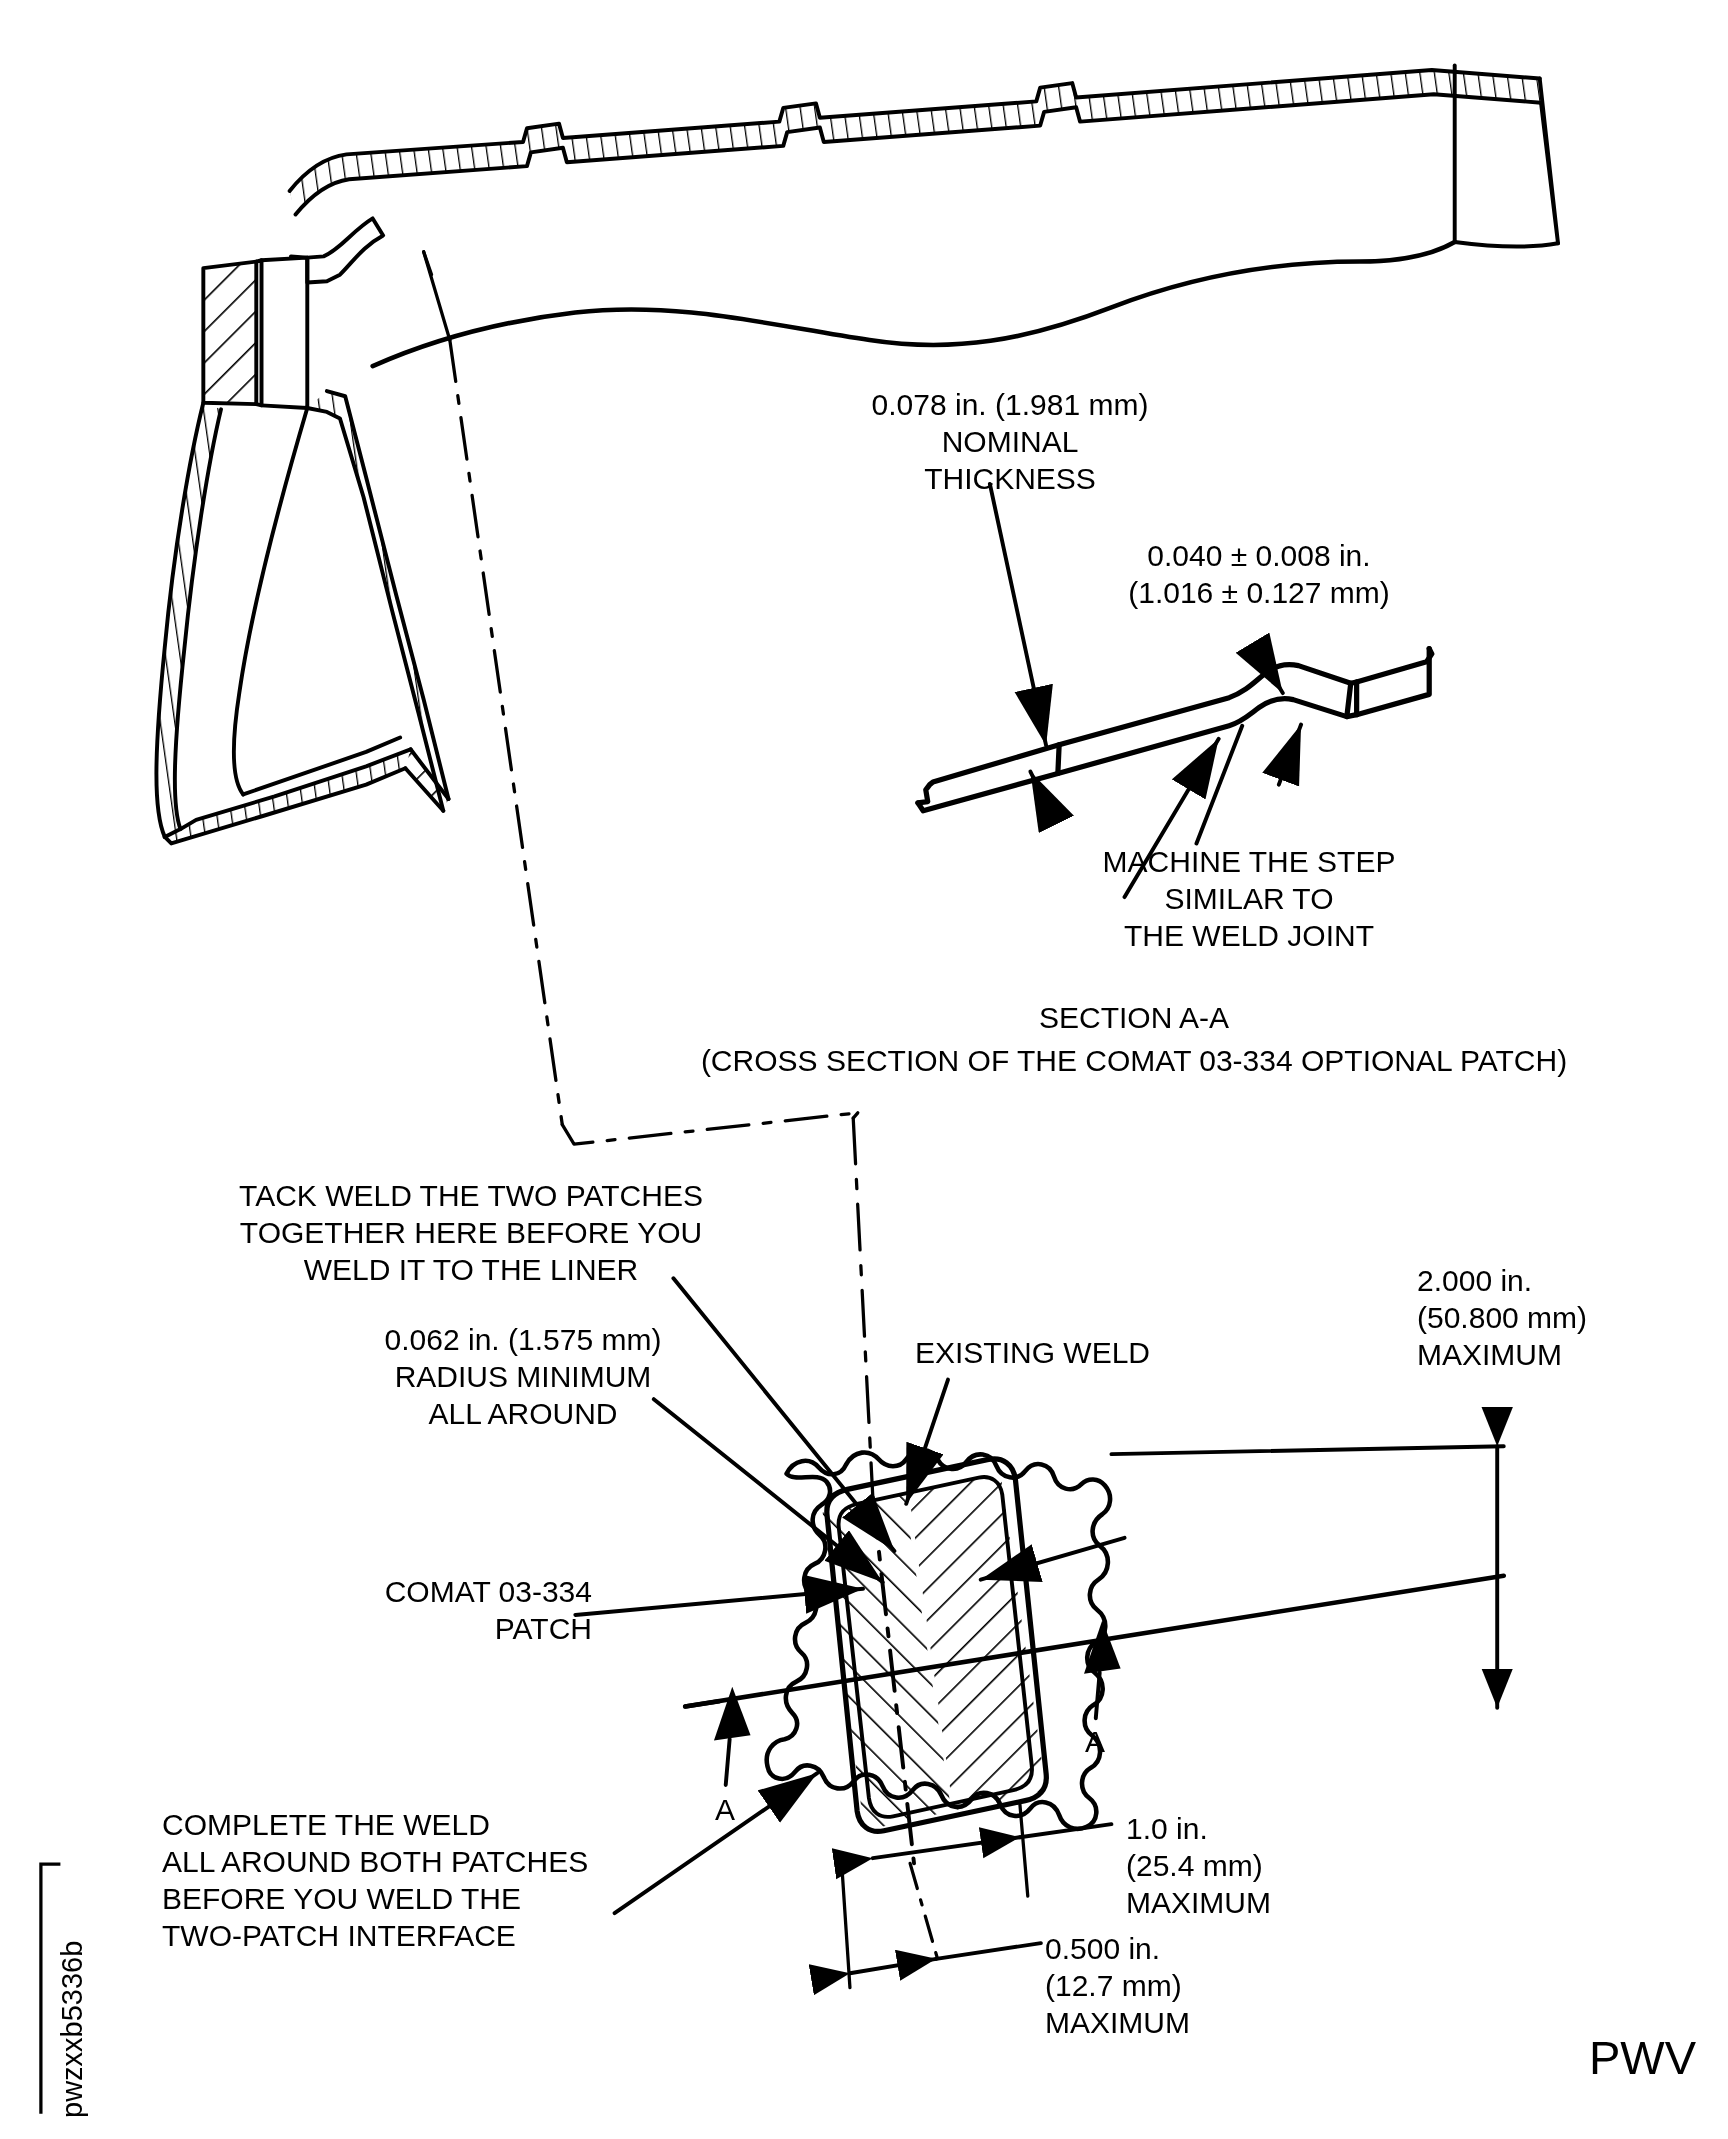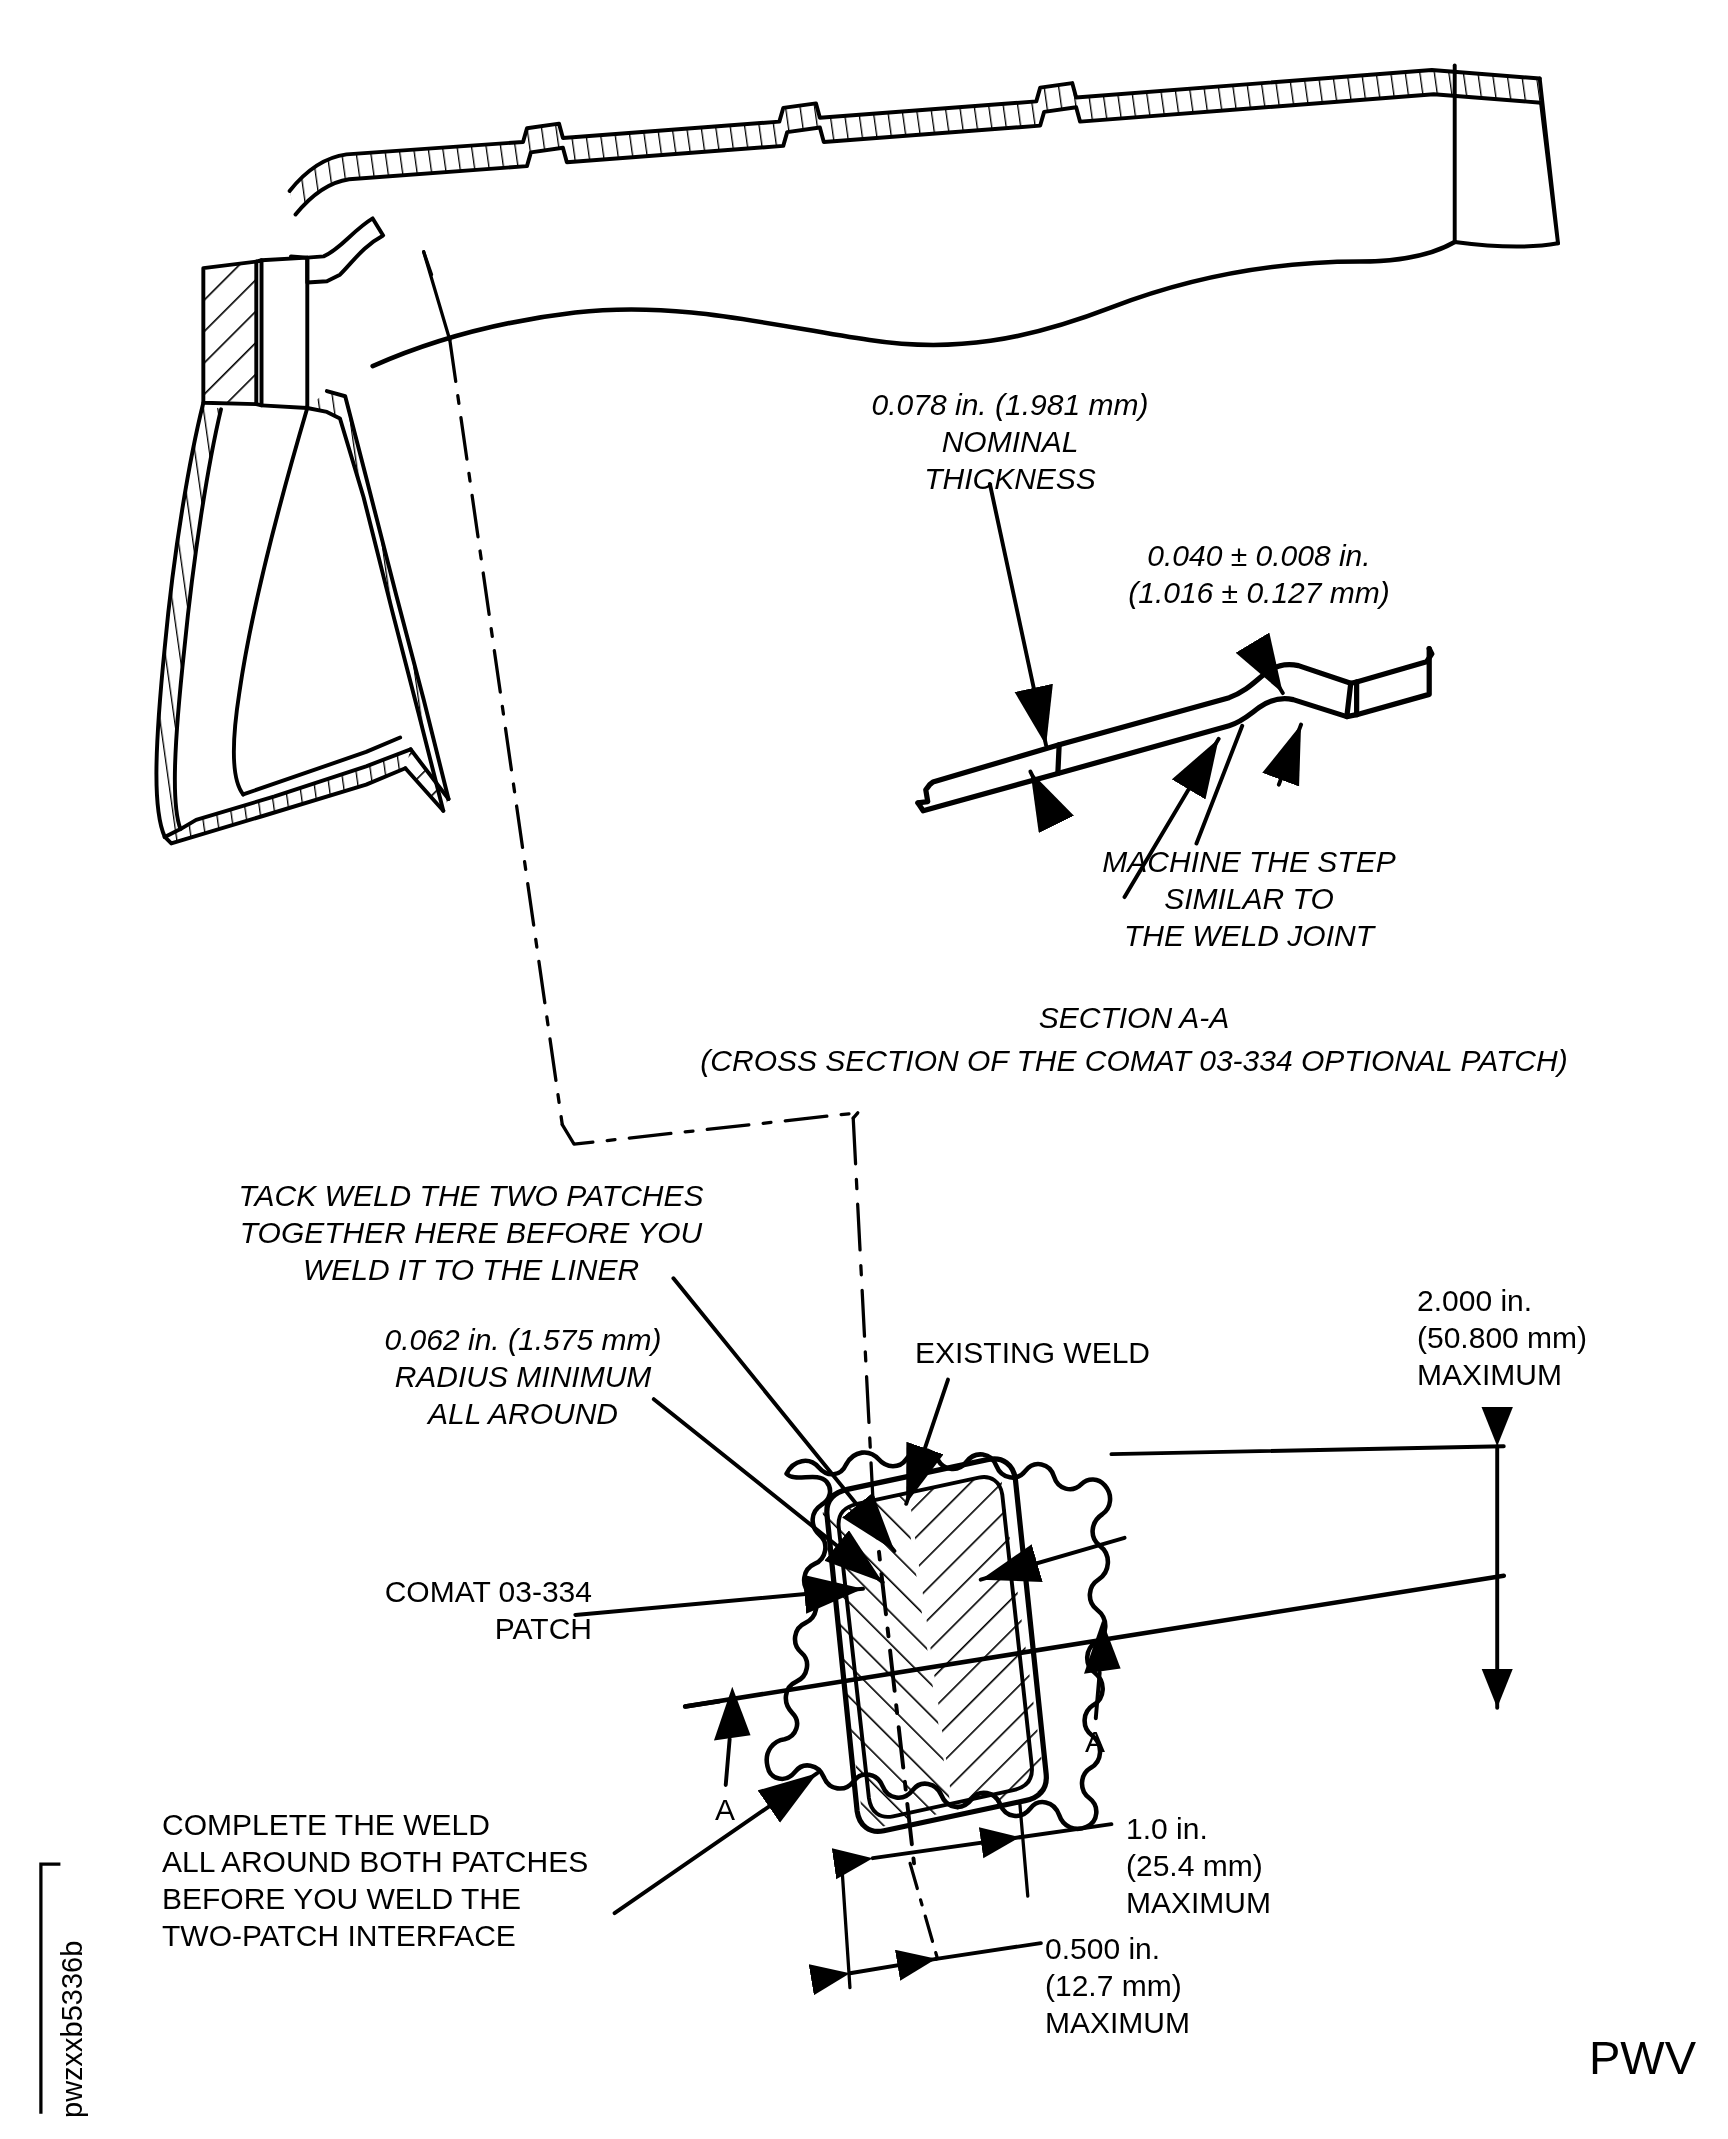--- a/index.html
+++ b/index.html
@@ -26,21 +26,21 @@
   }
   .lbl {
     position: absolute;
     color: #000000;
     font-family: "Liberation Sans", sans-serif;
     font-size: 30px;
     line-height: 37px;
     white-space: pre;
     letter-spacing: 0px;
   }
-  .ctr { text-align: center; transform: translateX(-50%); font-style: italic; }
+  .ctr { text-align: center; transform: translateX(-50%); }
   .lft { text-align: left; }
   .rgt { text-align: right; transform: translateX(-100%); }
   .vertical-id {
     position: absolute;
     font-family: "Liberation Sans", sans-serif;
     font-size: 29px;
     color: #000000;
     transform-origin: 0 0;
     transform: rotate(-90deg);
     white-space: pre;
@@ -321,21 +321,21 @@
 PATCH</div>
 
   <div class="lbl lft" style="left:915px; top:1334px;">EXISTING WELD</div>
 
 
   <div class="lbl lft" style="left:162px; top:1806px;">COMPLETE THE WELD
 ALL AROUND BOTH PATCHES
 BEFORE YOU WELD THE
 TWO-PATCH INTERFACE</div>
 
-  <div class="lbl lft" style="left:1417px; top:1262px;margin-top:20px;">2.000 in.
+  <div class="lbl lft" style="left:1417px; top:1262px;">2.000 in.
 (50.800 mm)
 MAXIMUM</div>
 
   <div class="lbl lft" style="left:1126px; top:1810px;">1.0 in.
 (25.4 mm)
 MAXIMUM</div>
 
   <div class="lbl lft" style="left:1045px; top:1930px;">0.500 in.
 (12.7 mm)
 MAXIMUM</div>

